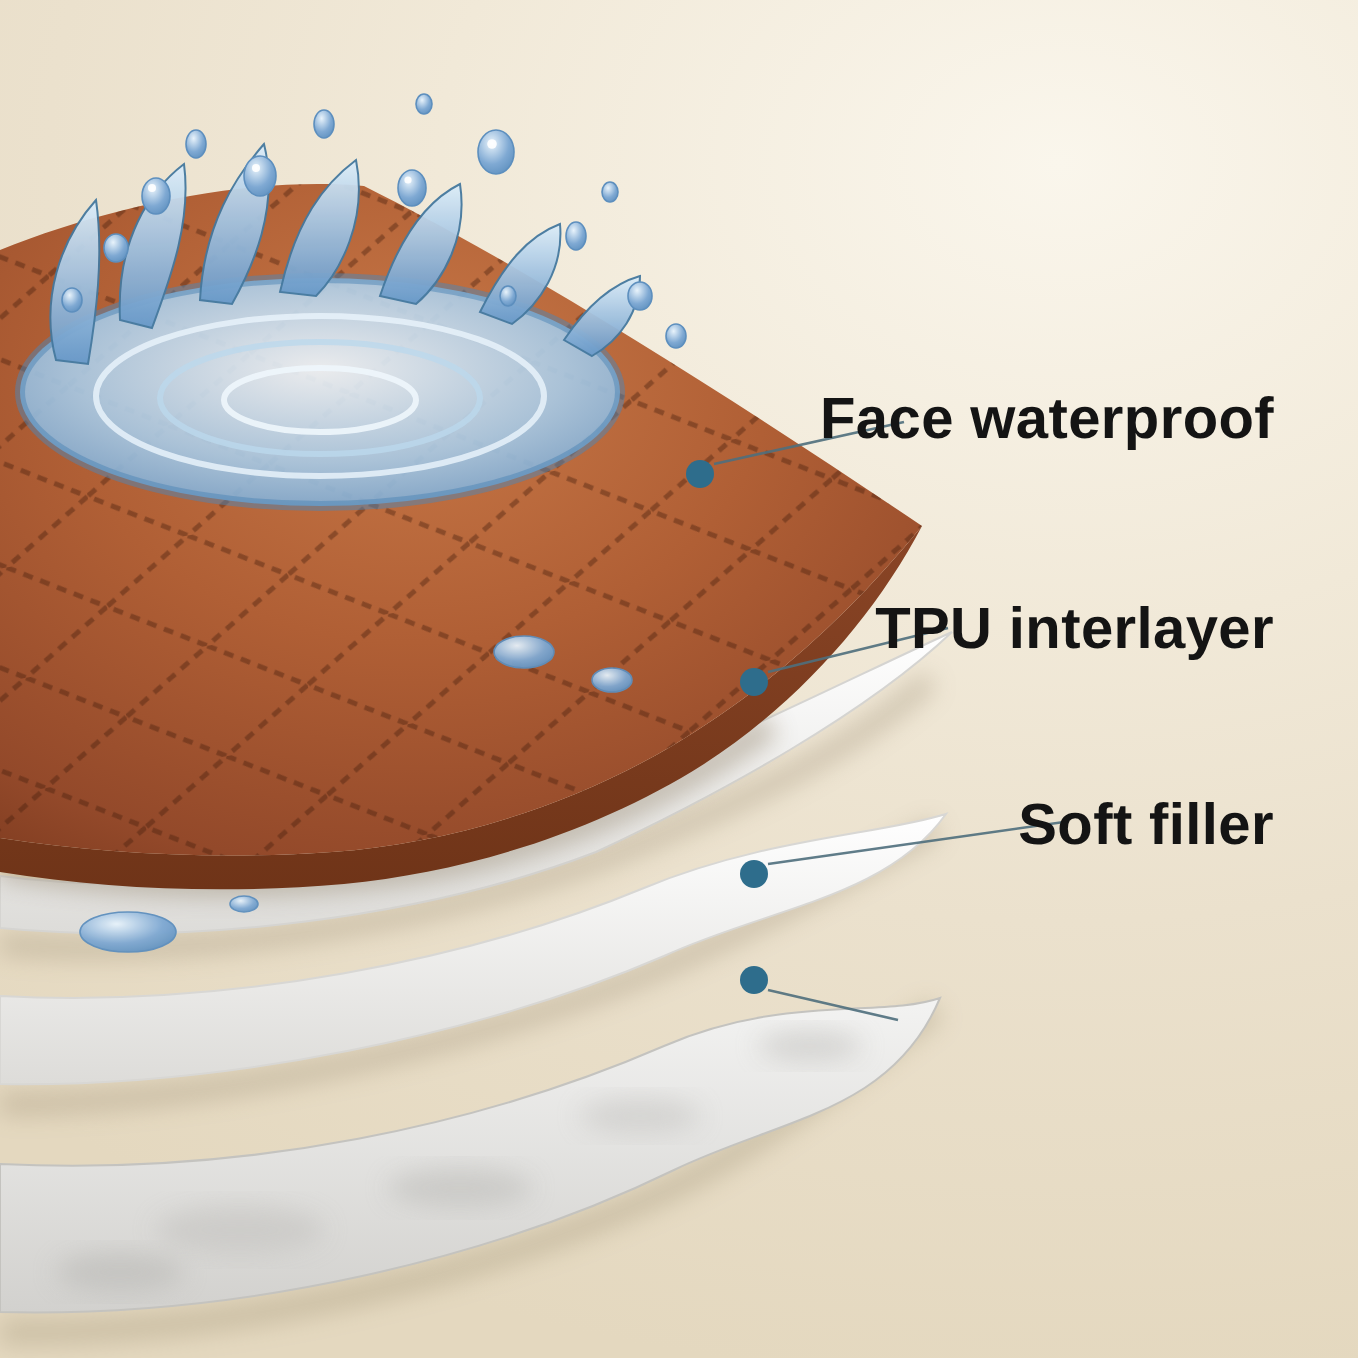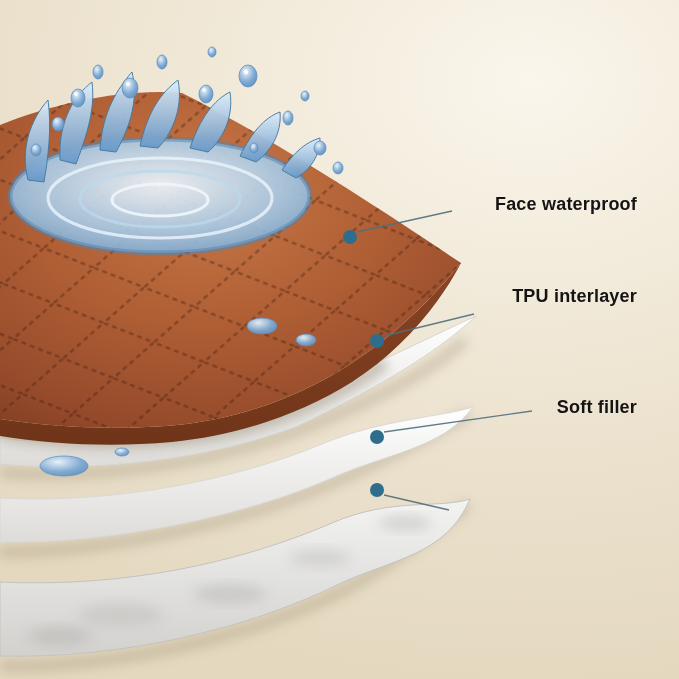--- a/index.html
+++ b/index.html
@@ -8,28 +8,28 @@
     width:679px;height:679px;
     overflow:hidden;
     background:
       radial-gradient(120% 90% at 78% 12%, #faf6ec 0%, #f1e9d8 38%, #ebe1cd 62%, #e4d8bf 100%);
     font-family:"Liberation Sans", sans-serif;
   }
   .illustration{position:absolute;inset:0;}
   .label{
     position:absolute;
     right:42px;
-    font-size:18px;
+    font-size:29px;
     font-weight:700;
     color:#141414;
     letter-spacing:.2px;
     white-space:nowrap;
   }
   .label-face{top:194px;}
-  .label-tpu{top:286px;}
+  .label-tpu{top:299px;}
   .label-filler{top:397px;}
   .label-back{top:495px;}
 </style>
 </head>
 <body>
 
 <div class="canvas">
 
   <svg class="illustration" width="679" height="679" viewBox="0 0 679 679">
     <defs>

